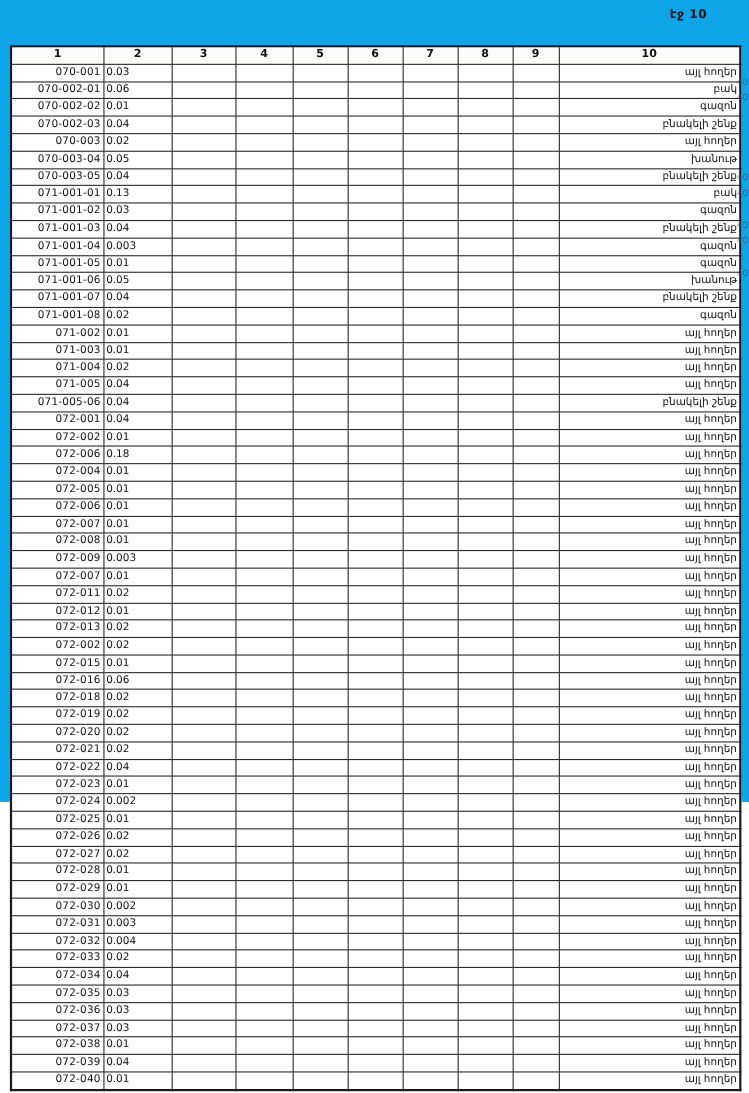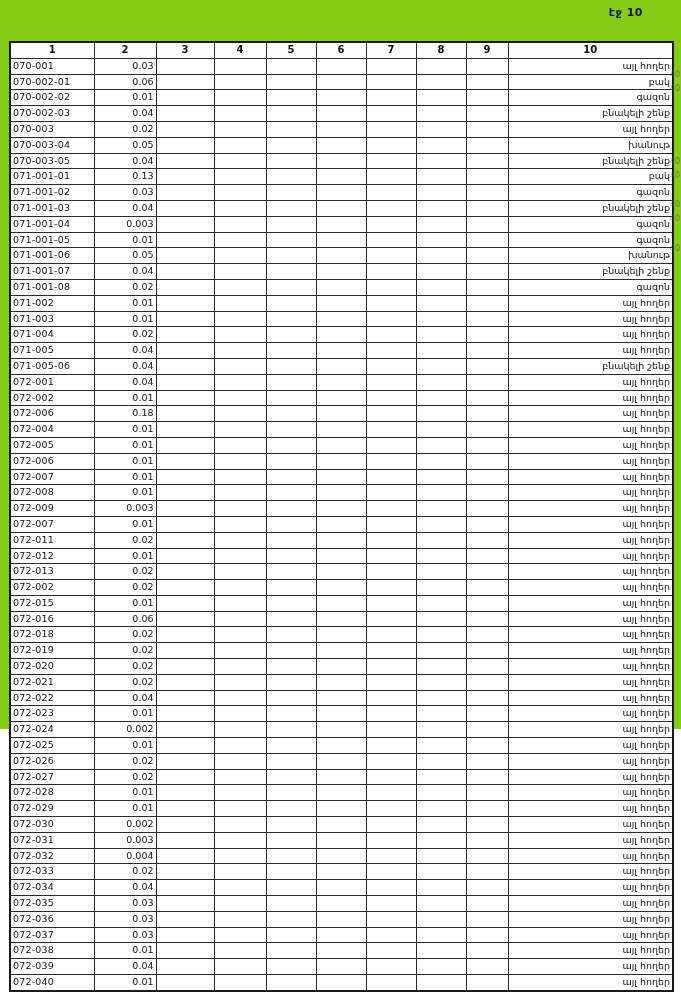--- a/index.html
+++ b/index.html
@@ -10,21 +10,21 @@
     height: 994px;
     overflow: hidden;
     font-family: "DejaVu Sans", sans-serif;
     color: #111;
     position: relative;
   }
   .page {
     position: relative;
     width: 681px;
     height: 729px;
-    background: #84cc16;
+    background: #0ea5e9;
   }
   .page-label {
     position: absolute;
     top: 6px;
     right: 38px;
     font-weight: bold;
     font-size: 11px;
     letter-spacing: 0.5px;
   }
   table.grid {
@@ -47,22 +47,22 @@
     white-space: nowrap;
     font-family: "DejaVu Sans", sans-serif;
   }
   table.grid th {
     font-weight: bold;
     text-align: center;
     font-size: 10px;
     height: 14px;
     background: #fcfcfa;
   }
-  td.c1 { text-align: left; padding-left: 1px; letter-spacing: 0.2px; }
-  td.c2 { text-align: right; margin-left: 40px; }
+  td.c1 { text-align: right; padding-left: 1px; letter-spacing: 0.2px; }
+  td.c2 { text-align: left; margin-left: 40px; }
   td.c10 { text-align: right; padding-left: 3px; }
   .margin-mark {
     position: absolute;
     right: 1px;
     font-size: 8px;
     color: #444;
     opacity: 0.55;
     filter: blur(0.3px);
     line-height: 10px;
   }

